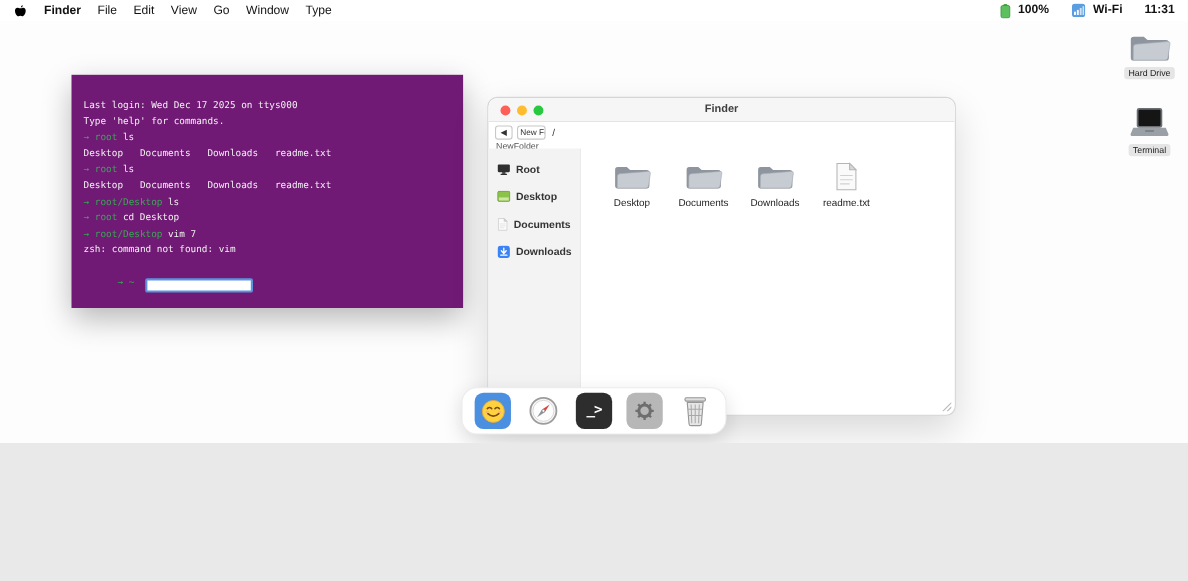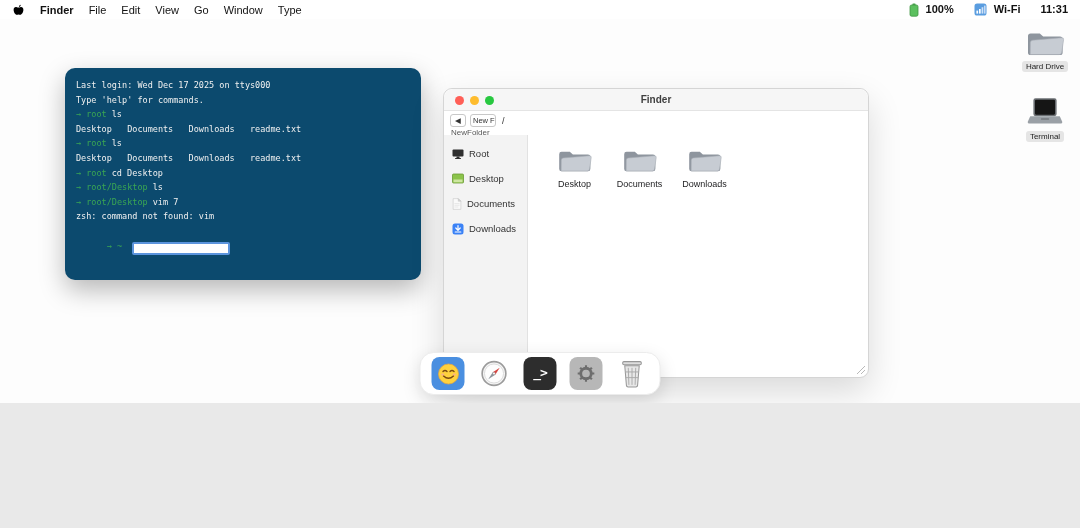--- a/index.html
+++ b/index.html
@@ -17,21 +17,21 @@
   }
   .menu-left { display:flex; align-items:center; gap:15px; }
   .menu-item { cursor:default; }
   .menu-item.app { font-weight:700; }
   .menu-right { margin-left:auto; display:flex; align-items:flex-start; gap:7px; font-weight:600; }
   .mr-gap { width:6px; }
 
   
   #terminal {
     position:absolute; left:65px; top:68px; width:356px; height:212px;
-    background:#0c4a6e; border-radius:10px; padding:10px 11px;
+    background:#701a75; border-radius:0; padding:21px 11px;
     box-shadow:0 10px 26px rgba(0,0,0,0.28);
     font-family:"DejaVu Sans Mono", monospace; font-size:8.5px;
     color:#f1f1f1;
   }
   .t-line { height:14.6px; line-height:14.6px; white-space:pre; }
   .t-prompt { color:#3aa653; margin-right:5px;margin-top:48px; }
   .t-cmd { color:#f1f1f1; }
   #terminal-input {
     width:98px; height:13px; background:#fff; border:2px solid #5b94dd;
     border-radius:2px; outline:none; margin-left:5px; vertical-align:-3px;
@@ -67,22 +67,22 @@
   .tb-btn.newfolder { width:26px; overflow:hidden; white-space:nowrap; padding-left:2px; justify-content:flex-start; }
   .tb-path { font-size:9px; color:#333; margin-left:2px; }
   .tb-clip { position:absolute; left:7px; top:17px; font-size:8px; color:#555; white-space:nowrap; }
 
   #finder-content { flex:1; display:flex; min-height:0; }
   #finder-sidebar {
     width:84px; background:#f3f3f3; border-right:1px solid #e2e2e2;
     padding:9px 0; border-radius:0 0 0 9px;
   }
   .side-item {
-    display:flex; align-items:flex-start; gap:5px; padding:4px 8px;
-    margin-bottom:5px; font-size:9.5px; color:#333; cursor:pointer;
+    display:flex; align-items:flex-end; gap:5px; padding:4px 8px;
+    margin-bottom:5px; font-size:9.5px; color:#333; cursor:pointer;font-weight:bold;
   }
   .side-item svg { flex:0 0 auto; }
 
   #finder-main { flex:1; position:relative; padding:12px 8px 0 14px; display:flex; align-items:flex-start; }
   .file-item { width:65px; display:flex; flex-direction:column; align-items:center; gap:5px; cursor:pointer; }
   .file-label { font-size:9px; color:#1d1d1f; white-space:nowrap; }
   .resize-handle { position:absolute; right:3px; bottom:3px; width:10px; height:10px; cursor:nwse-resize; }
 
   
   .desk-icon { position:absolute; width:66px; display:flex; flex-direction:column; align-items:center; gap:3px; cursor:pointer; }
@@ -239,22 +239,22 @@
     </div>
   </div>
 
   <div id="terminal">
     <div class="t-line"><span>Last login: Wed Dec 17 2025 on ttys000</span></div>
     <div class="t-line"><span>Type 'help' for commands.</span></div>
     <div class="t-line"><span class="t-prompt">→ root</span><span class="t-cmd">ls</span></div>
     <div class="t-line"><span>Desktop   Documents   Downloads   readme.txt</span></div>
     <div class="t-line"><span class="t-prompt">→ root</span><span class="t-cmd">ls</span></div>
     <div class="t-line"><span>Desktop   Documents   Downloads   readme.txt</span></div>
+    <div class="t-line"><span class="t-prompt">→ root/Desktop</span><span class="t-cmd">ls</span></div>
     <div class="t-line"><span class="t-prompt">→ root</span><span class="t-cmd">cd Desktop</span></div>
-    <div class="t-line"><span class="t-prompt">→ root/Desktop</span><span class="t-cmd">ls</span></div>
     <div class="t-line"><span class="t-prompt">→ root/Desktop</span><span class="t-cmd">vim 7</span></div>
     <div class="t-line"><span>zsh: command not found: vim</span></div>
     <div class="t-line">
       <span class="t-prompt">→ ~</span><input id="terminal-input" value="" style="">
     </div>
   </div>
 
   <div id="finder">
     <div id="finder-titlebar">
       <div class="lights">
@@ -328,20 +328,28 @@
           <span class="file-label">Documents</span>
         </div>
         <div class="file-item">
           <span style="display:flex">
               <svg width="37" height="27">
                 <use href="#sym-folder"></use>
               </svg>
             </span>
           <span class="file-label">Downloads</span>
         </div>
+        <div class="file-item">
+          <span style="display:flex">
+              <svg width="21" height="27">
+                <use href="#sym-page"></use>
+              </svg>
+            </span>
+          <span class="file-label">readme.txt</span>
+        </div>
         <svg class="resize-handle" viewBox="0 0 10 10">
           <line x1="2" y1="10" x2="10" y2="2" stroke="#b9b9b9" stroke-width="1"></line>
           <line x1="6" y1="10" x2="10" y2="6" stroke="#b9b9b9" stroke-width="1"></line>
         </svg>
       </div>
     </div>
   </div>
 
   <div class="desk-icon" id="desk-harddrive">
     <span style="display:flex">

